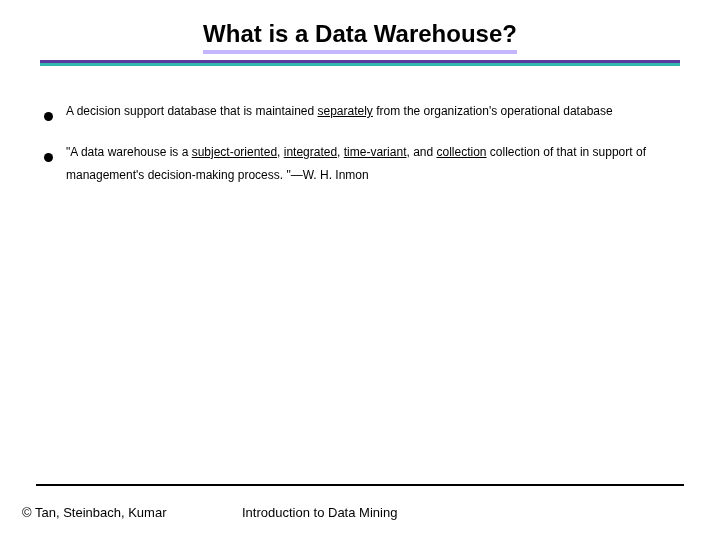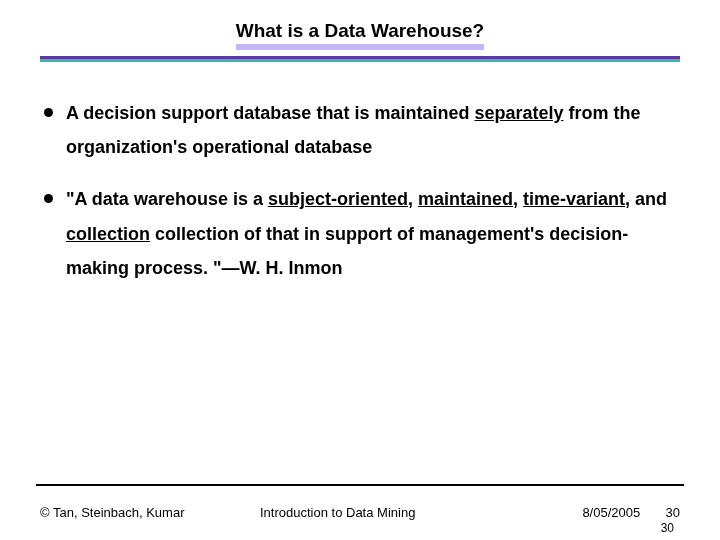--- a/index.html
+++ b/index.html
@@ -1,60 +1,54 @@
 <!DOCTYPE html>
 <html><head>
 <meta charset="utf-8">
 <style>
   * { margin: 0; padding: 0; box-sizing: border-box; }
   html, body { width: 720px; height: 540px; background: #fff; font-family: Arial, Helvetica, sans-serif; color: #000; }
   .slide { position: relative; width: 720px; height: 540px; padding: 20px 40px 0 40px; }
   .title-wrap { text-align: center; margin-bottom: 6px; }
-  .title { display: inline-block; font-weight: 700; font-size: 19px; border-bottom: 6px solid #c4b5fd; padding-bottom: 2px; }
+  .title { display: inline-block; font-weight: 700; font-size: 24px; border-bottom: 4px solid #c4b5fd; padding-bottom: 2px; }
   .rule { height: 6px; width: 100%; margin-top: 2px; position: relative; }
   .rule .purple { position: absolute; left: 0; right: 0; top: 0; height: 3px; background: #5b3a9e; }
   .rule .teal { position: absolute; left: 0; right: 0; top: 3px; height: 3px; background: #2fb7b0; }
   .content { margin-top: 34px; }
   ul.bullets { list-style: none; padding: 0; }
-  ul.bullets > li { position: relative; padding-left: 26px; font-size: 18px; line-height: 1.9; margin-bottom: 18px; font-weight: bold; }
+  ul.bullets > li { position: relative; padding-left: 26px; font-size: 12px; line-height: 1.9; margin-bottom: 18px; }
   ul.bullets > li::before { content: ""; position: absolute; left: 4px; top: 12px; width: 9px; height: 9px; background: #000; border-radius: 50%; }
   .u { text-decoration: underline; }
   .footer { position: absolute; left: 0; right: 0; bottom: 10px; height: 36px; }
   .footer-line { position: absolute; left: 36px; right: 36px; top: -10px; height: 2px; background: #000; }
-  .footer-row { display: flex; align-items: center; padding: 0 40px; font-size: 13px; height: 100%; }
+  .footer-row { display: flex; align-items: center; padding: 0 22px; font-size: 13px; height: 100%; }
   .f-left { flex: 0 0 220px; }
   .f-center { flex: 1 1 auto; text-align: left; }
   .f-right { flex: 0 0 160px; text-align: right; position: relative; }
   .dup-num { position: absolute; right: 6px; top: 16px; font-size: 12px; }
 </style>
 </head>
 <body>
 
 <div class="slide">
   <div class="title-wrap">
     <div class="title">What is a Data Warehouse?</div>
   </div>
   <div class="rule">
     <div class="purple"></div>
     <div class="teal"></div>
   </div>
 
   <div class="content">
     <ul class="bullets">
       <li><span>A decision support database that is maintained </span><span class="u">separately</span><span> from the organization's operational database</span></li>
-      <li><span>"A data warehouse is a </span><span class="u">subject-oriented</span><span>, </span><span class="u">maintained</span><span>, </span><span class="u">time-variant</span><span>, and </span><span class="u">collection</span><span> collection of that in support of management's decision-making process. "—W. H. Inmon</span></li>
+      <li><span>"A data warehouse is a </span><span class="u">subject-oriented</span><span>, </span><span class="u">integrated</span><span>, </span><span class="u">time-variant</span><span>, and </span><span class="u">collection</span><span> collection of that in support of management's decision-making process. "—W. H. Inmon</span></li>
     </ul>
   </div>
 
   <div class="footer">
     <div class="footer-line"></div>
     <div class="footer-row">
       <div class="f-left">© Tan, Steinbach, Kumar</div>
       <div class="f-center">Introduction to Data Mining</div>
-      <div class="f-right">
-        <span>8/05/2005</span>
-        &nbsp;&nbsp;&nbsp;&nbsp;&nbsp;
-        <span>30</span>
-        <div class="dup-num">30</div>
-      </div>
     </div>
   </div>
 </div>
 
 </body></html>

